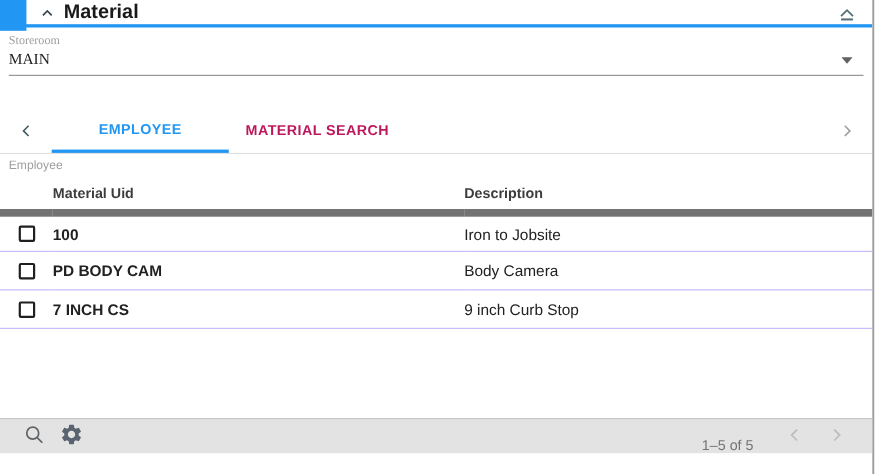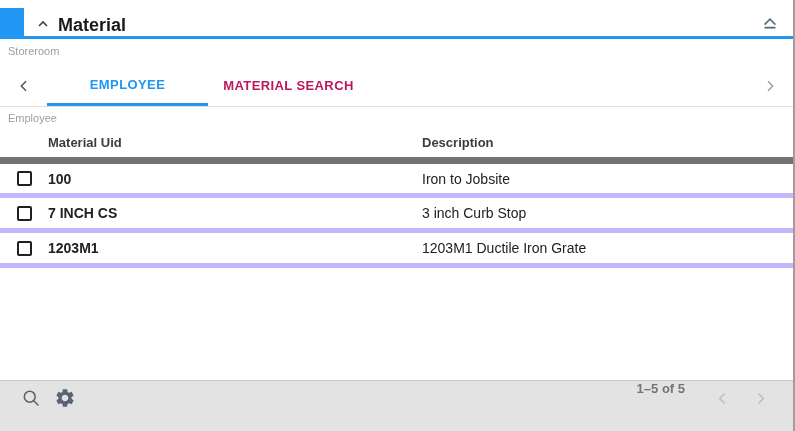--- a/index.html
+++ b/index.html
@@ -3,58 +3,58 @@
 <meta charset="utf-8">
 <style>
   * { margin:0; padding:0; box-sizing:border-box; }
   html,body { background:#fff; }
   body { font-family:"Liberation Sans", sans-serif; color:#212121; }
   .app {
     position:relative; width:795px; height:431px; background:#fff;
     border-right:2px solid #9e9e9e; overflow:hidden;
   }
   
-  .panel-header { position:relative; height:36px; display:flex; align-items:flex-end; }
+  .panel-header { position:relative; height:22px; display:flex; align-items:flex-start; }
   .accent-block { width:24px; height:28px; background:#2196f3; flex:0 0 auto; }
   .collapse-btn { border:none; background:none; width:26px; height:24px; margin-left:6px;
     display:flex; align-items:center; justify-content:center; cursor:pointer; }
   .panel-title { font-size:18px; font-weight:bold; color:#1a1a1a; margin-left:2px; }
   .eject-btn { border:none; background:none; margin-left:auto; margin-right:10px;
     width:26px; height:26px; display:flex; align-items:center; justify-content:center; cursor:pointer; }
   .accent-rule { height:3px; background:#2196f3; }
   
   .field { position:relative; padding:6px 8px 0 8px; }
   .field-label { font-size:11px; color:#9e9e9e; display:block; line-height:13px; }
   .field-value-row { display:flex; align-items:center; justify-content:space-between;
     border-bottom:1px solid #8d8d8d; padding:2px 4px 5px 0; cursor:pointer; }
   .field-value { font-size:14px; color:#212121; line-height:17px; }
   .dd-arrow { width:0; height:0; border-left:5px solid transparent; border-right:5px solid transparent;
     border-top:6px solid #616161; margin-right:6px; }
-  .storeroom-field { margin-bottom:7px; }
+  .storeroom-field { margin-bottom:29px;font-family:Liberation Serif, serif; }
   .employee-field { width:392px; padding-top:5px; }
   
   .tabbar { display:flex; align-items:stretch; height:42px; border-bottom:1px solid #e0e0e0; }
   .tab-scroll-btn { border:none; background:none; width:47px; display:flex; align-items:center;
     justify-content:center; cursor:pointer; }
   .tab { width:161px; display:flex; align-items:center; justify-content:center;
     font-size:13px; font-weight:bold; letter-spacing:.4px; color:#be185d; cursor:pointer; }
   .tab.active { color:#2196f3; border-bottom:3px solid #2196f3; }
   .tab-spacer { flex:1; }
   
   table { width:100%; border-collapse:collapse; table-layout:fixed; }
   col.c-check { width:48px; } col.c-uid { width:374px; }
   th { text-align:left; font-size:13px; font-weight:bold; color:#3c3c3c;
     padding:10px 0 7px 0; border-bottom:7px solid #737373; }
-  td { height:35px; border-bottom:5px solid #c4b5fd; font-size:14px; vertical-align:middle; }
+  td { height:35px; border-bottom:1px solid #c4b5fd; font-size:14px; vertical-align:middle; }
   td.uid { font-weight:bold; }
   .cb { width:15px; height:15px; border:2px solid #1f1f1f; border-radius:2px; margin-left:17px;
     background:#fff; cursor:pointer; }
   
-  .toolbar { position:absolute; left:0; right:0; top:380px; height:52px; background:#e3e3e3;
-    border-top:1px solid #c6c6c6; display:flex; align-items:flex-start; padding:0 14px;font-weight:bold; }
+  .toolbar { position:absolute; left:0; right:0; top:380px; height:32px; background:#e3e3e3;
+    border-top:1px solid #c6c6c6; display:flex; align-items:flex-end; padding:0 14px; }
   .tool-btn { border:none; background:none; width:34px; height:34px; display:flex;
     align-items:center; justify-content:center; cursor:pointer; }
   .tool-spacer { flex:1; }
   .page-count { font-size:13px; color:#757575; margin-right:18px; }
   .pager-btn { border:none; background:none; width:38px; height:34px; display:flex;
     align-items:center; justify-content:center; cursor:default; }
   svg { display:block; }
 </style>
 </head>
 <body>
@@ -77,20 +77,24 @@
           <path d="M5.5 14l6.5-6.5 6.5 6.5" fill="none" stroke="#546e7a" stroke-width="2"></path>
           <rect x="5.5" y="16.5" width="13" height="2.2" fill="#546e7a"></rect>
         </svg>
       </span>
     </button>
   </div>
   <div class="accent-rule"></div>
 
   <div class="field storeroom-field">
     <span class="field-label">Storeroom</span>
+    <div class="field-value-row">
+      <span class="field-value">MAIN</span>
+      <span class="dd-arrow"></span>
+    </div>
   </div>
 
   <div class="tabbar">
     <button class="tab-scroll-btn">
       <span>
         <svg width="16" height="16" viewBox="0 0 24 24">
             <path d="M15 5l-7 7 7 7" fill="none" stroke="#455a64" stroke-width="2.2"></path>
           </svg>
       </span>
     </button>
@@ -132,29 +136,29 @@
         <td>
             <div class="cb"></div>
           </td>
         <td class="uid">100</td>
         <td>Iron to Jobsite</td>
       </tr>
       <tr>
         <td>
             <div class="cb"></div>
           </td>
-        <td class="uid">7 INCH CS</td>
-        <td>3 inch Curb Stop</td>
+        <td class="uid">PD BODY CAM</td>
+        <td>Body Camera</td>
       </tr>
       <tr>
         <td>
             <div class="cb"></div>
           </td>
-        <td class="uid">1203M1</td>
-        <td>1203M1 Ductile Iron Grate</td>
+        <td class="uid">7 INCH CS</td>
+        <td>9 inch Curb Stop</td>
       </tr>
     </tbody>
   </table>
 
   <div class="toolbar">
     <button class="tool-btn">
       <span>
         <svg width="21" height="21" viewBox="0 0 24 24">
           <circle cx="10" cy="10" r="6.2" fill="none" stroke="#5f6368" stroke-width="1.8"></circle>
           <line x1="14.6" y1="14.6" x2="20" y2="20" stroke="#5f6368" stroke-width="1.8"></line>

